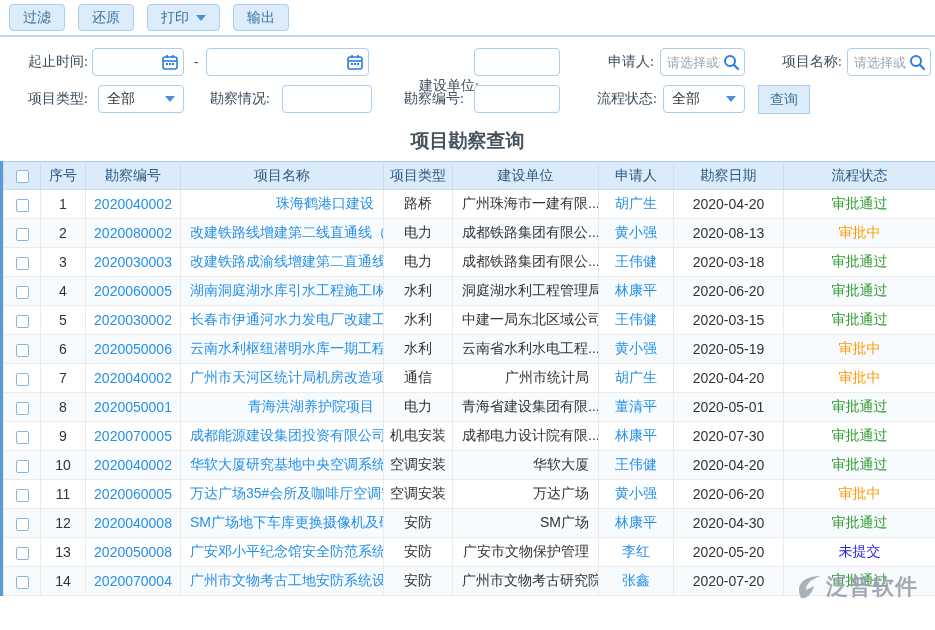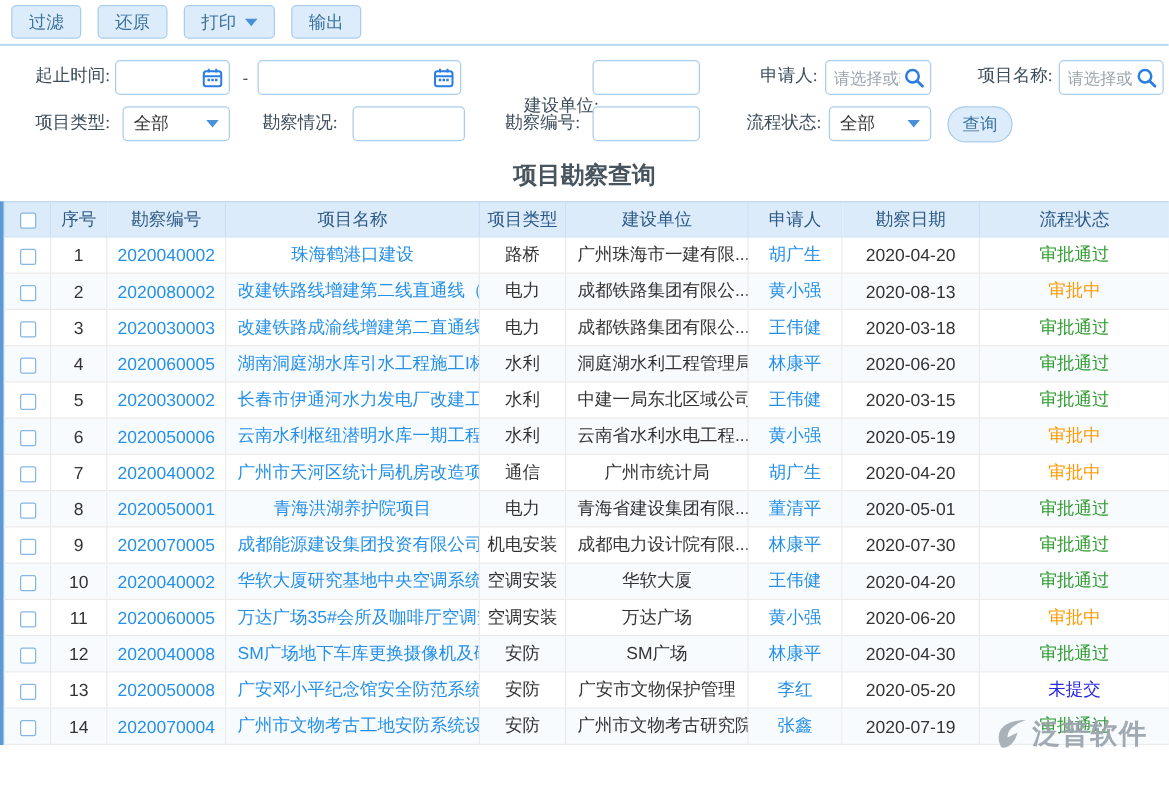--- a/index.html
+++ b/index.html
@@ -24,38 +24,38 @@
   .f-input { width:100%; height:28px; border:1px solid #a9cdec; border-radius:4px;
     font-size:13px; padding:0 6px; color:#333; outline:none; background:#fff; }
   .f-input::placeholder { color:#9aa5ae; }
   .f-input.has-icon { padding-right:24px; }
   .f-icon { position:absolute; right:5px; top:5px; width:18px; height:18px; }
   .f-select { position:absolute; height:28px; border:1px solid #a9cdec; border-radius:4px;
     background:#fff; font-size:14px; color:#333; display:flex; align-items:center;
     padding:0 8px; cursor:pointer; justify-content:space-between; }
   .f-dash { position:absolute; font-size:14px; color:#556; line-height:28px; }
   .q-btn { position:absolute; height:29px; width:52px; background:#dcecfa;
-    border:1px solid #a9cdec; border-radius:14px; color:#3a729f; font-size:14px;
+    border:1px solid #a9cdec; border-radius:0; color:#3a729f; font-size:14px;
     cursor:pointer; }
   .row1 { top:11px; } .row2 { top:48px; }
 
   
   .page-title { height:40px; line-height:40px; text-align:center;
     font-size:19px; font-weight:bold; color:#47545e; }
 
   
   .table-wrap { border-left:3px solid #5b9bd5; width:935px; }
   table { border-collapse:collapse; table-layout:fixed; width:932px; }
   thead th { background:#dcebfa; color:#2d5a87; font-weight:normal; font-size:14px;
     height:28px; border:1px solid #c9dff3; border-top:1px solid #a9cdec;
     text-align:center; overflow:hidden; white-space:nowrap; }
   tbody td { font-size:14px; height:29px; border:1px solid #ebebeb; color:#333;
     text-align:center; overflow:hidden; white-space:nowrap; padding:0 4px; }
   tbody tr:nth-child(even) { background:#f8fbfe; }
-  td.al, th.al { text-align:center; padding:0 9px; }
+  td.al, th.al { text-align:right; padding:0 9px; }
   .link { color:#2590e8; cursor:pointer; }
   .cbx { display:inline-block; width:13px; height:13px; border:1px solid #85b7e2;
     border-radius:2px; background:#fff; vertical-align:middle; cursor:pointer; }
 
   
   .watermark { position:absolute; right:4px; top:572px; width:150px;
     display:flex; flex-direction:column; align-items:center; pointer-events:none;
     opacity:.92;gap:28px; }
   .wm-top { display:flex; align-items:center; gap:2px; }
   .wm-brand { font-size:22px; font-weight:bold; color:#9aa3ac; letter-spacing:1px; }
@@ -331,21 +331,21 @@
      <td><span style="color:#2626e6">未提交</span></td>
         </tr>
         <tr>
           <td><span class="cbx"></span></td>
      <td>14</td>
      <td><span class="link">2020070004</span></td>
      <td class="al"><span class="link">广州市文物考古工地安防系统设备</span></td>
      <td>安防</td>
      <td class="al">广州市文物考古研究院</td>
      <td><span class="link">张鑫</span></td>
-     <td>2020-07-19</td>
+     <td>2020-07-20</td>
      <td><span style="color:#2e9b2e">审批通过</span></td>
         </tr>
       </tbody>
 </table>
 </div>
 
 <div class="watermark">
   <div class="wm-top">
     <svg width="30" height="26" viewBox="0 0 30 26">
       <path d="M7 24 C1 12 8 2 27 2 C15 6 12 11 12 16 L20 12 C18 20 13 25 7 24 Z" fill="#a3abb4"></path>

